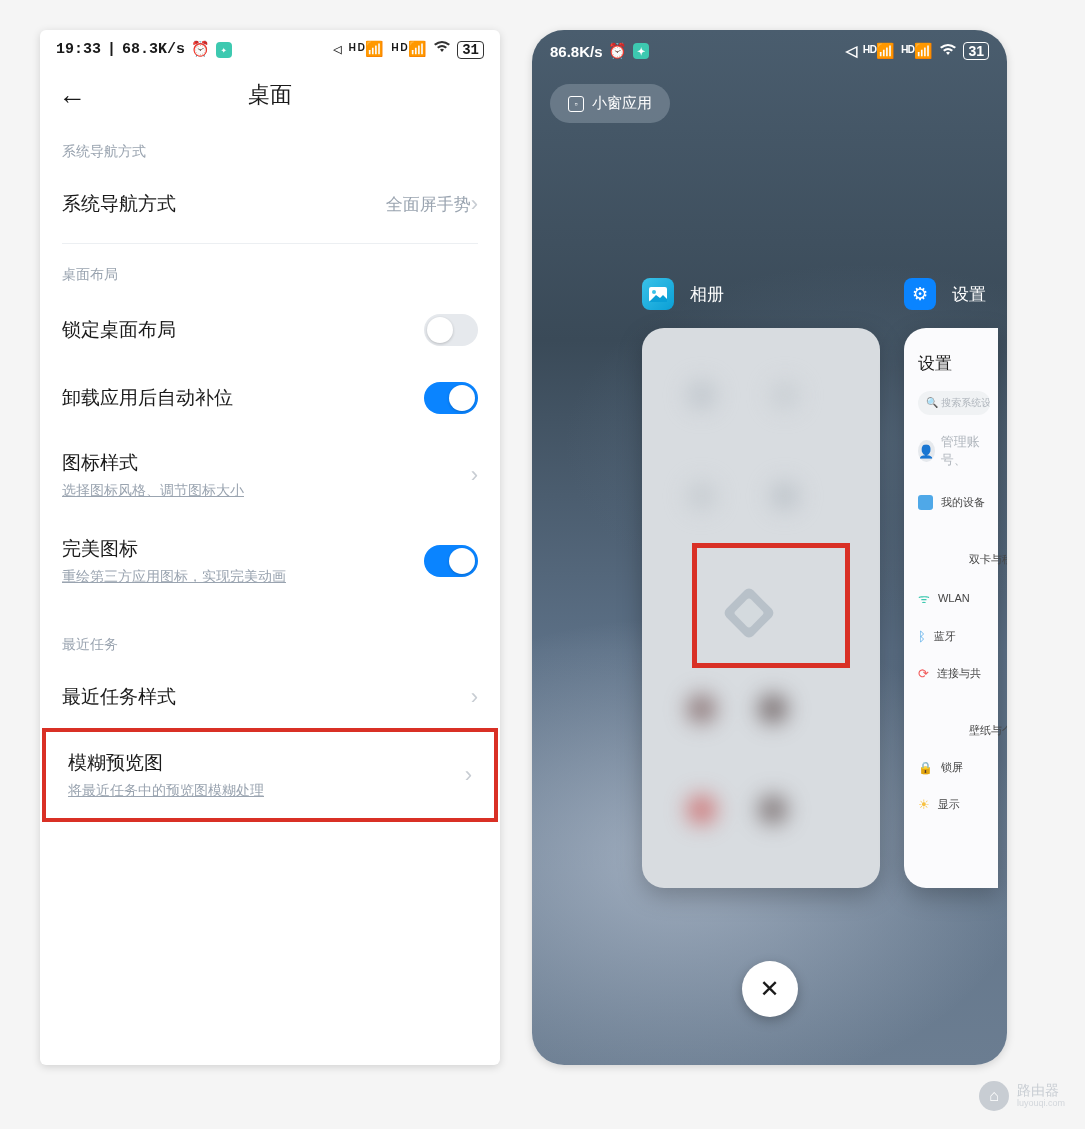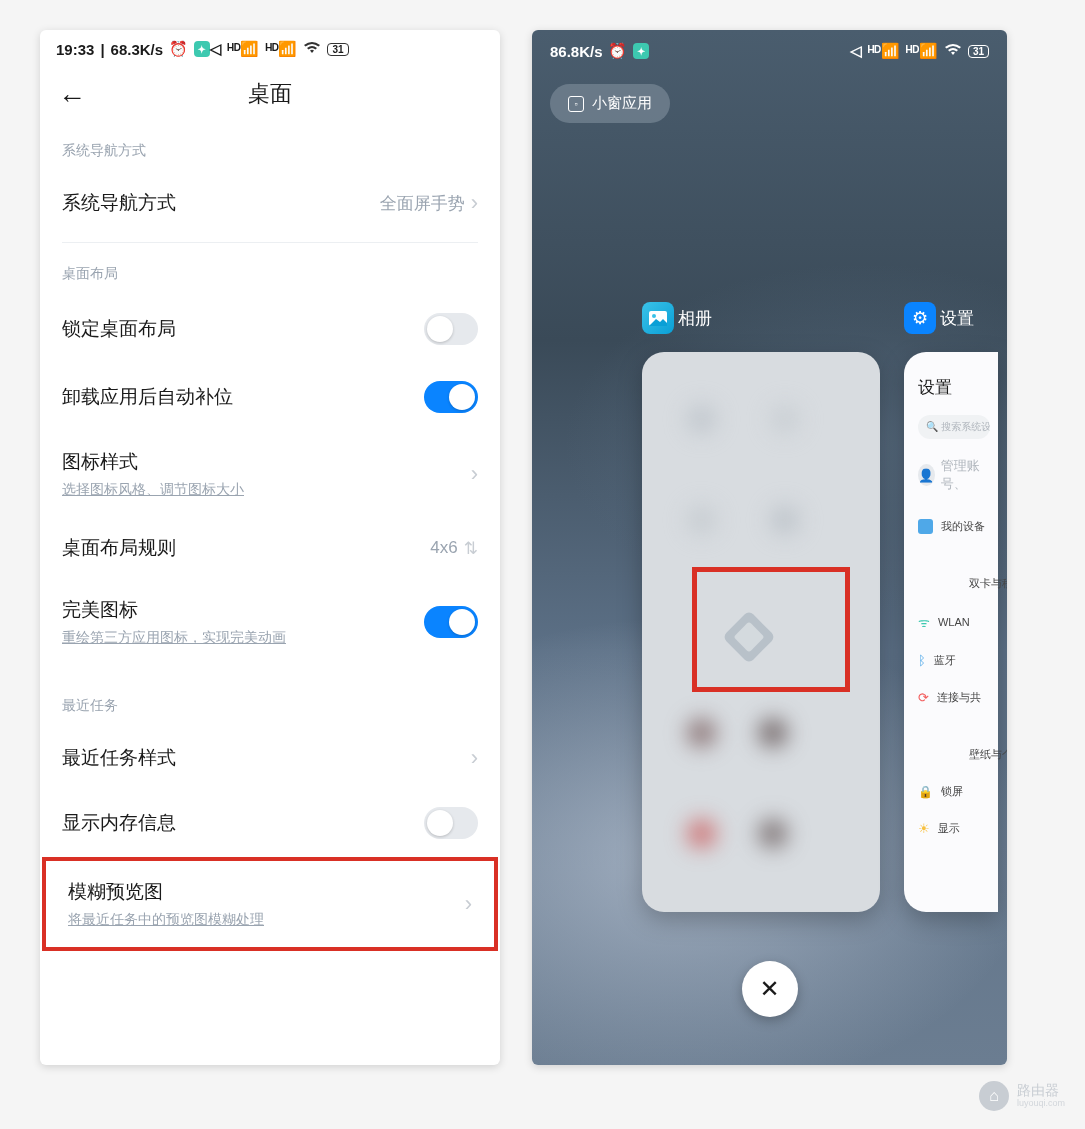--- a/index.html
+++ b/index.html
@@ -24,58 +24,59 @@
     position: relative;
   }
   
   .phone-left {
     width: 460px;
     height: 1035px;
     background: #fff;
   }
   .status-bar {
     display: flex;
-    justify-content: flex-start;
+    justify-content: space-between;
     align-items: center;
     padding: 10px 16px 6px;
     font-size: 15px;
     font-weight: 600;
     color: #1a1a1a;
+    font-family: Liberation Mono, monospace;
   }
   .status-bar .right-icons { display: flex; align-items: center; gap: 6px; }
   .status-bar .left-group { display: flex; align-items: center; gap: 6px; }
   .teal-icon {
     width: 16px; height: 16px; background:#3dc9b0; border-radius:4px;
     display:inline-flex; align-items:center; justify-content:center;
     color:#fff; font-size:10px;
   }
   .signal-block { font-size:15px; }
   .battery-box {
     border:1.5px solid #333; border-radius:4px;
-    padding:0 4px; font-size:10px; position:relative;
+    padding:0 4px; font-size:14px; position:relative;
   }
   .header-bar {
     display:flex; align-items:center; padding: 14px 18px 18px;
   }
   .back-arrow { font-size:28px; color:#1a1a1a; cursor:pointer; }
   .header-title {
     flex:1; text-align:center; font-size:22px; font-weight:500; color:#1a1a1a;
     margin-right:28px;
   }
   .section-label {
     color:#9aa4b0; font-size:14px; padding: 14px 22px 12px;
   }
   .row {
     display:flex; align-items:center; justify-content:space-between;
     padding: 18px 22px;
   }
   .row-left { display:flex; flex-direction:column; gap:6px; }
   .row-title { font-size:19px; color:#1a1a1a; font-weight:500; }
   .row-sub { font-size:14px; color:#9aa4b0;text-decoration:underline; }
-  .row-value { color:#9aa4b0; font-size:17px; display:flex; align-items:center; gap:6px; }
+  .row-value { color:#9aa4b0; font-size:17px; display:flex; align-items:center; }
   .chevron { color:#c8cdd3; font-size:22px; }
   .divider {
     height:1px; background:#eceff2; margin: 8px 22px;
   }
   .toggle {
     width:54px; height:32px; border-radius:16px; position:relative; cursor:pointer;
   }
   .toggle.on { background:#0a84ff; }
   .toggle.off { background:#e6e9ed; }
   .toggle::after {
@@ -89,20 +90,21 @@
     margin: 0 2px;
   }
 
   
   .phone-right {
     width: 475px;
     height: 1035px;
     background: linear-gradient(180deg, #4a5d6e 0%, #3a4a58 30%, #5c7086 60%, #6b7d91 100%);
     position:relative;
     overflow:hidden;
+    border-radius:32px;
   }
   .phone-right::before {
     content:""; position:absolute; inset:0;
     background: radial-gradient(ellipse 600px 400px at 30% 80%, rgba(200,210,225,0.6), transparent 60%),
                 radial-gradient(ellipse 500px 300px at 70% 40%, rgba(90,110,130,0.7), transparent 60%);
   }
   .status-bar-right {
     position:relative; display:flex; justify-content:space-between;
     align-items:center; padding:12px 18px 6px; color:#fff; font-size:15px; font-weight:600;
   }
@@ -117,21 +119,21 @@
   }
   .chip-icon {
     width:16px; height:16px; border:1.5px solid #fff; border-radius:3px;
     display:flex; align-items:center; justify-content:center; font-size:9px;
   }
   .cards-row {
     position:absolute; top:248px; left:0; right:0; bottom:0;
     display:flex; gap:24px; padding: 0 0 0 110px;
   }
   .card-col { display:flex; flex-direction:column; align-items:flex-start; }
-  .card-header { display:flex; align-items:center; gap:4px; margin-bottom:18px;margin-top:24px; }
+  .card-header { display:flex; align-items:center; gap:16px; margin-bottom:18px; }
   .app-icon {
     width:32px; height:32px; border-radius:8px; display:flex;
     align-items:center; justify-content:center; font-size:18px;
   }
   .app-icon.gallery { background:linear-gradient(135deg,#3ac2e8,#0a9fd6); color:#fff; }
   .app-icon.settings { background:#0a84ff; color:#fff; }
   .card-label { color:#fff; font-size:17px; font-weight:500; }
   .card {
     width:238px; height:560px; border-radius:22px;
     background:#d8dce0; overflow:hidden; position:relative;
@@ -268,53 +270,38 @@
     </div>
 
     <div class="row">
       <div class="row-left">
         <span class="row-title">图标样式</span>
         <span class="row-sub">选择图标风格、调节图标大小</span>
       </div>
       <span class="chevron">›</span>
     </div>
 
-    <div class="row">
-      <div class="row-left">
-          <span class="row-title">桌面布局规则</span>
-        </div>
-      <div class="row-value">
-        <span>4x6</span>
-        <span style="color:#c8cdd3;">⇅</span>
-      </div>
-    </div>
 
     <div class="row">
       <div class="row-left">
         <span class="row-title">完美图标</span>
         <span class="row-sub">重绘第三方应用图标，实现完美动画</span>
       </div>
       <div class="toggle on"></div>
     </div>
 
     <div class="section-label" style="padding-top:32px;">最近任务</div>
 
     <div class="row">
       <div class="row-left">
           <span class="row-title">最近任务样式</span>
         </div>
       <span class="chevron">›</span>
     </div>
 
-    <div class="row">
-      <div class="row-left">
-          <span class="row-title">显示内存信息</span>
-        </div>
-      <div class="toggle off"></div>
-    </div>
 
     <div class="highlight-box">
       <div class="row">
         <div class="row-left">
           <span class="row-title">模糊预览图</span>
           <span class="row-sub">将最近任务中的预览图模糊处理</span>
         </div>
         <span class="chevron">›</span>
       </div>
     </div>

